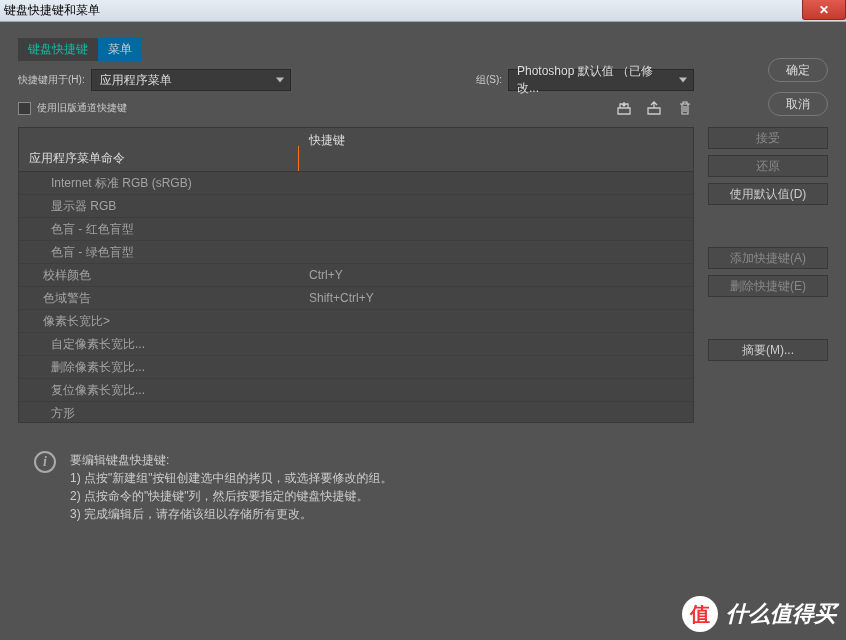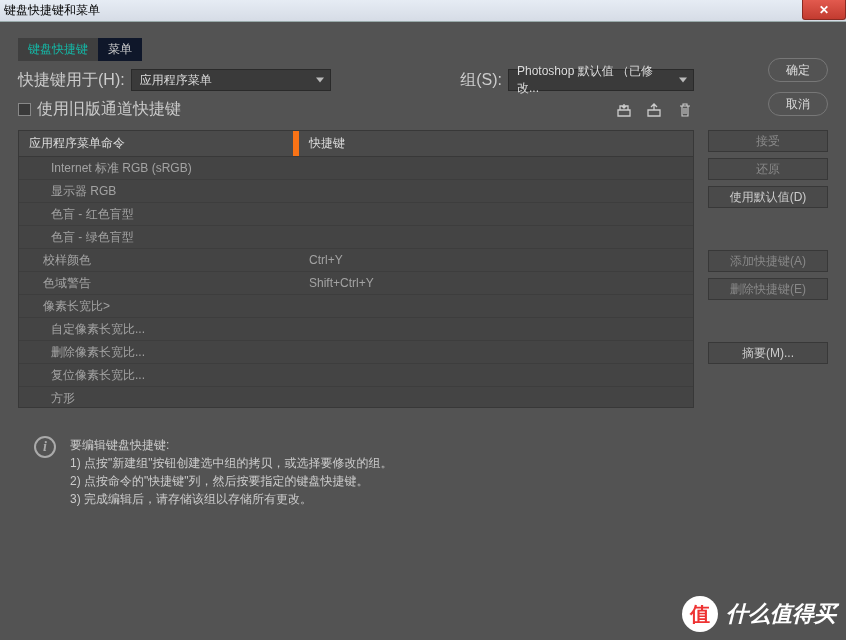--- a/index.html
+++ b/index.html
@@ -7,46 +7,46 @@
 
 
 .titlebar { height: 22px; background: linear-gradient(#e6ecf4, #d6dce6); border-bottom: 1px solid #9aa; display: flex; align-items: center; padding: 0 4px; font-size: 12px; color: #000; position: relative; }
 .titlebar .close { position: absolute; right: 0; top: 0; width: 44px; height: 20px; background: linear-gradient(#e25a4e, #c23b30); border: 1px solid #8a2a22; border-top: none; border-radius: 0 0 3px 3px; display: flex; align-items: center; justify-content: center; color: #fff; font-size: 12px; font-weight: bold; }
 
 
 .dialog { position: absolute; top: 22px; left: 0; right: 0; bottom: 0; background: #535353; padding: 16px 18px; color: #ccc; font-size: 12px; }
 
 
 .tabs { display: flex; gap: 0; margin-bottom: 8px; }
-.tab { padding: 3px 10px; background: #0f172a; color: #ccc; font-size: 12px; cursor: pointer; }
+.tab { padding: 3px 10px; background: #0369a1; color: #ccc; font-size: 12px; cursor: pointer; }
 .tab.active { background: #3f3f3f; color: #14b8a6; }
 
 
 .row { display: flex; align-items: center; gap: 6px; margin-bottom: 8px; }
-.label { font-size: 16px; color: #ccc; white-space: nowrap; }
+.label { font-size: 10px; color: #ccc; white-space: nowrap; }
 .select { background: #3a3a3a; border: 1px solid #2a2a2a; color: #ddd; font-size: 12px; height: 22px; padding: 0 22px 0 8px; position: relative; display: inline-flex; align-items: center; }
 .select .caret { position: absolute; right: 6px; top: 50%; transform: translateY(-50%); width: 0; height: 0; border-left: 4px solid transparent; border-right: 4px solid transparent; border-top: 5px solid #bbb; }
 .spacer { flex: 1; }
 
 
 .right-col { position: absolute; top: 36px; right: 18px; width: 60px; display: flex; flex-direction: column; gap: 10px; }
 .btn { background: transparent; border: 1px solid #777; border-radius: 14px; color: #ddd; font-size: 12px; height: 24px; display: flex; align-items: center; justify-content: center; cursor: pointer; }
 
 
 .check-row { display: flex; align-items: center; gap: 6px; margin: 6px 0 10px 0; }
 .checkbox { width: 13px; height: 13px; border: 1px solid #888; background: #3a3a3a; }
 .icon-row { display: flex; gap: 12px; margin-left: auto; margin-right: 134px; }
 .iconbtn { width: 18px; height: 18px; display: flex; align-items: center; justify-content: center; color: #ccc; }
 
 
 .main-area { display: flex; gap: 14px; }
 .table-wrap { flex: 1; }
 .table-head { display: flex; border: 1px solid #383838; border-bottom: none; background: #4a4a4a; }
 .th { padding: 4px 10px; font-size: 12px; color: #ddd; }
-.th1 { width: 280px; border-right: 6px solid #f97316; }
+.th1 { width: 280px; border-right: 1px solid #f97316; margin-top: 18px; }
 .th2 { flex: 1; }
 .table-body { border: 1px solid #383838; background: #444; height: 252px; overflow-y: scroll; position: relative; }
 .table-body::-webkit-scrollbar { width: 16px; }
 .table-body::-webkit-scrollbar-track { background: #3a3a3a; }
 .table-body::-webkit-scrollbar-thumb { background: #6a6a6a; border: 2px solid #3a3a3a; }
 .trow { display: flex; height: 23px; align-items: center; border-bottom: 1px solid #3d3d3d; font-size: 12px; color: #a3a3a3; }
 .td1 { width: 280px; padding-left: 10px; display: flex; align-items: center; }
 .td2 { flex: 1; padding-left: 10px; }
 .indent1 { padding-left: 32px; }
 .indent0 { padding-left: 24px; }

